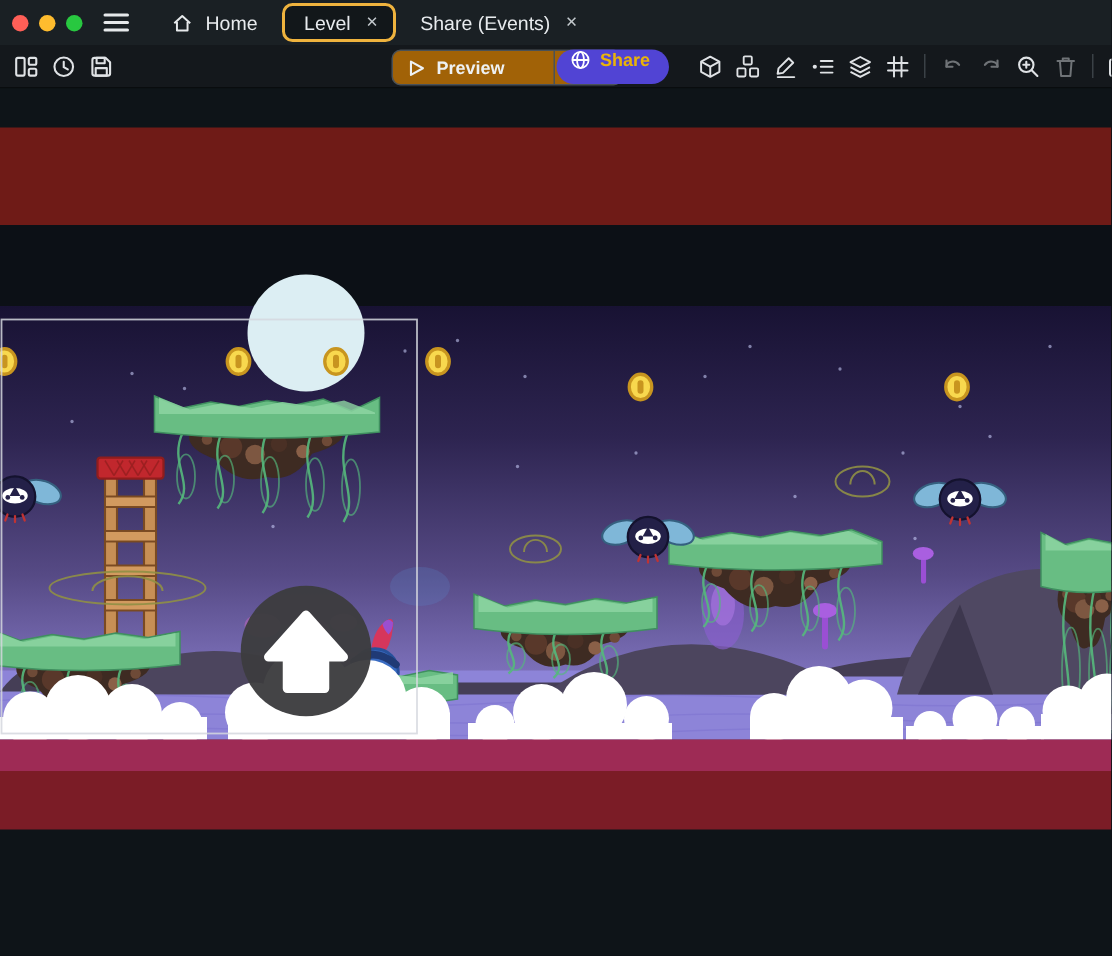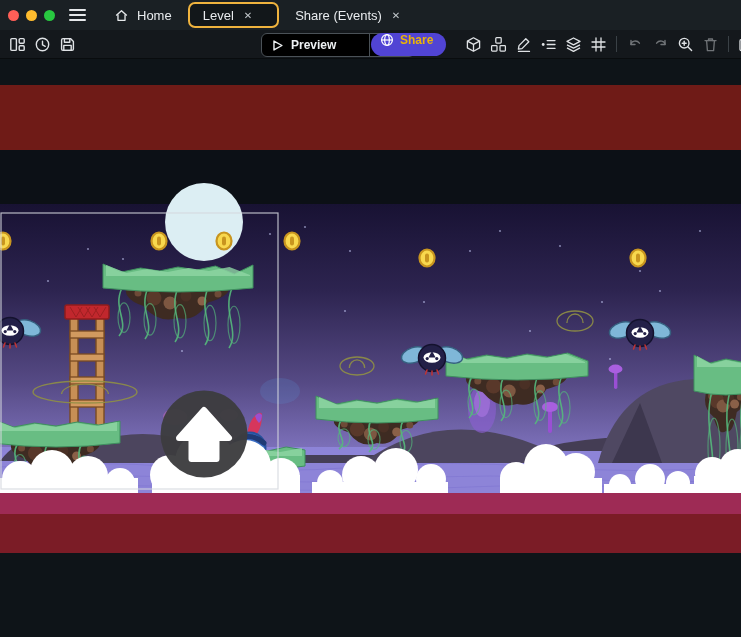--- a/index.html
+++ b/index.html
@@ -11,29 +11,29 @@
   .tabbar{position:absolute;left:0;top:0;width:741px;height:30px;background:#1a2024;
           display:flex;align-items:center;}
   .traffic{display:flex;gap:7px;padding-left:8px;}
   .traffic .dot{width:11px;height:11px;border-radius:50%;}
   .burger{margin-left:13px;display:flex;align-items:center;cursor:pointer;}
   .tabs{display:flex;align-items:center;margin-left:14px;height:30px;}
   .tab{display:flex;align-items:center;gap:8px;padding:4px 13px;height:30px;
        color:#e8ebee;font-size:13px;cursor:pointer;}
   .tab .x{font-size:10px;color:#c3c9cd;padding:1px 2px;}
   .tab.active{height:22px;border:2.5px solid #efb33e;border-radius:7px;
-              background:#12171a;margin:0 3px;padding:0 23px 0 13px;}
+              background:#12171a;margin:0 3px;padding:0 8px 0 13px;}
 
   
   .toolbar{position:absolute;left:0;top:30px;width:741px;height:28px;background:#14181c;
            border-bottom:1px solid #090c0e;}
   .tool-left{position:absolute;left:8px;top:5px;display:flex;gap:7px;align-items:center;}
   .tbtn{width:18px;height:18px;display:flex;align-items:center;justify-content:center;cursor:pointer;}
   .preview{position:absolute;left:261px;top:3px;height:22px;display:flex;align-items:center;
-           background:#000000;border:1px solid #4a5157;border-radius:6px;color:#eef1f3;cursor:pointer;gap:24px;}
+           background:#a16207;border:1px solid #4a5157;border-radius:6px;color:#eef1f3;cursor:pointer;gap:24px;}
   .preview .main{display:flex;align-items:center;gap:7px;padding:0 9px;font-size:12px;font-weight:bold;}
   .preview .sep{width:1px;height:22px;background:#4a5157;}
   .preview .chev{width:20px;display:flex;justify-content:center;}
   .share{position:absolute;left:371px;top:3px;height:23px;display:flex;align-items:flex-start;gap:6px;
          background:#5144d4;border-radius:12px;color:#eab308;font-size:12px;font-weight:bold;
          padding:0 13px 0 9px;cursor:pointer;}
   .tool-right{position:absolute;left:464px;top:5px;display:flex;gap:7px;align-items:center;}
   .tdiv{width:1px;height:16px;background:#3a4146;margin:0 2px;}
   .dim svg{opacity:.45;}
 

